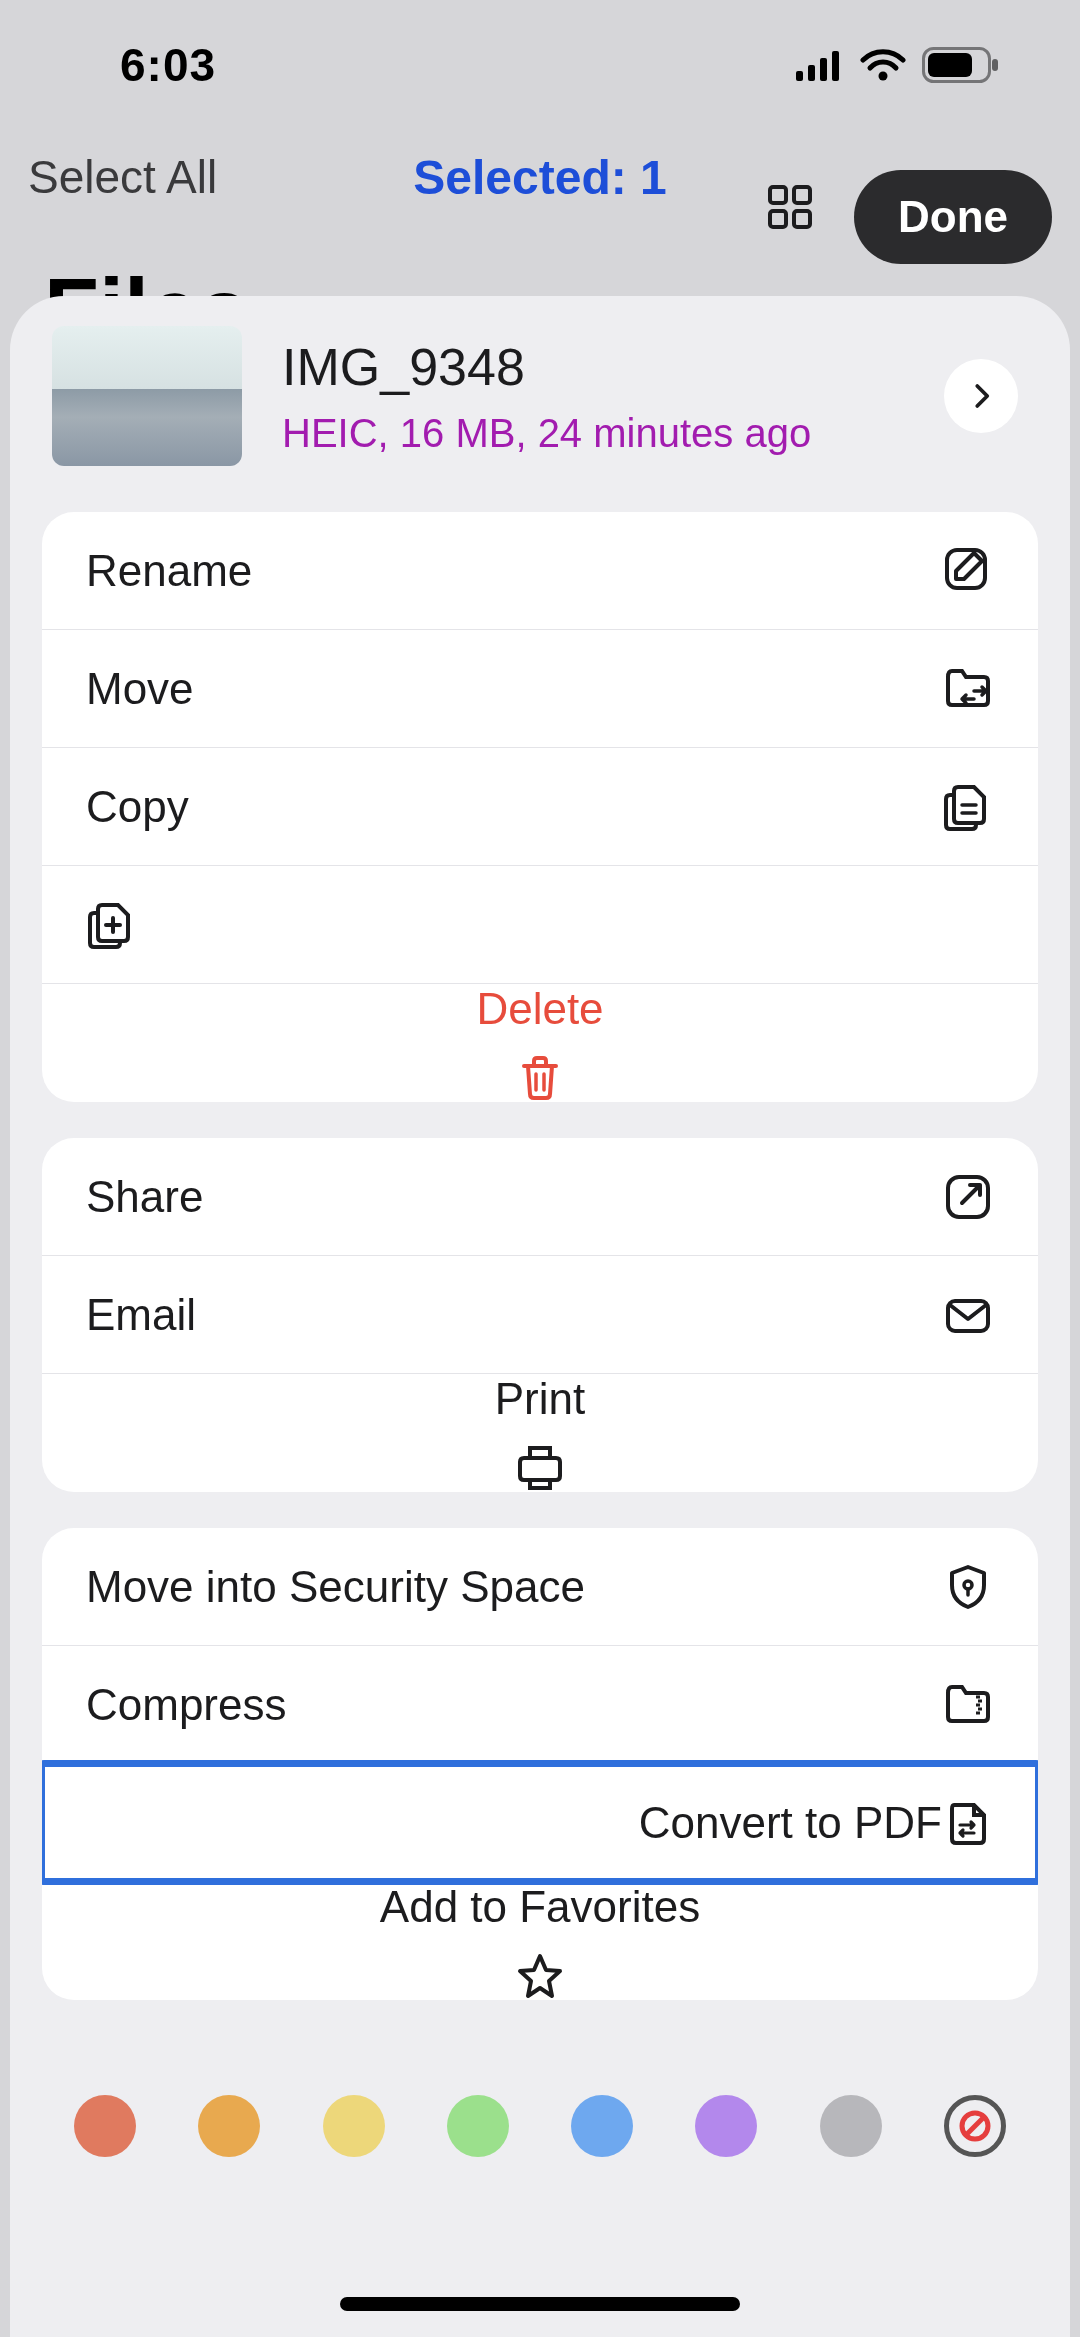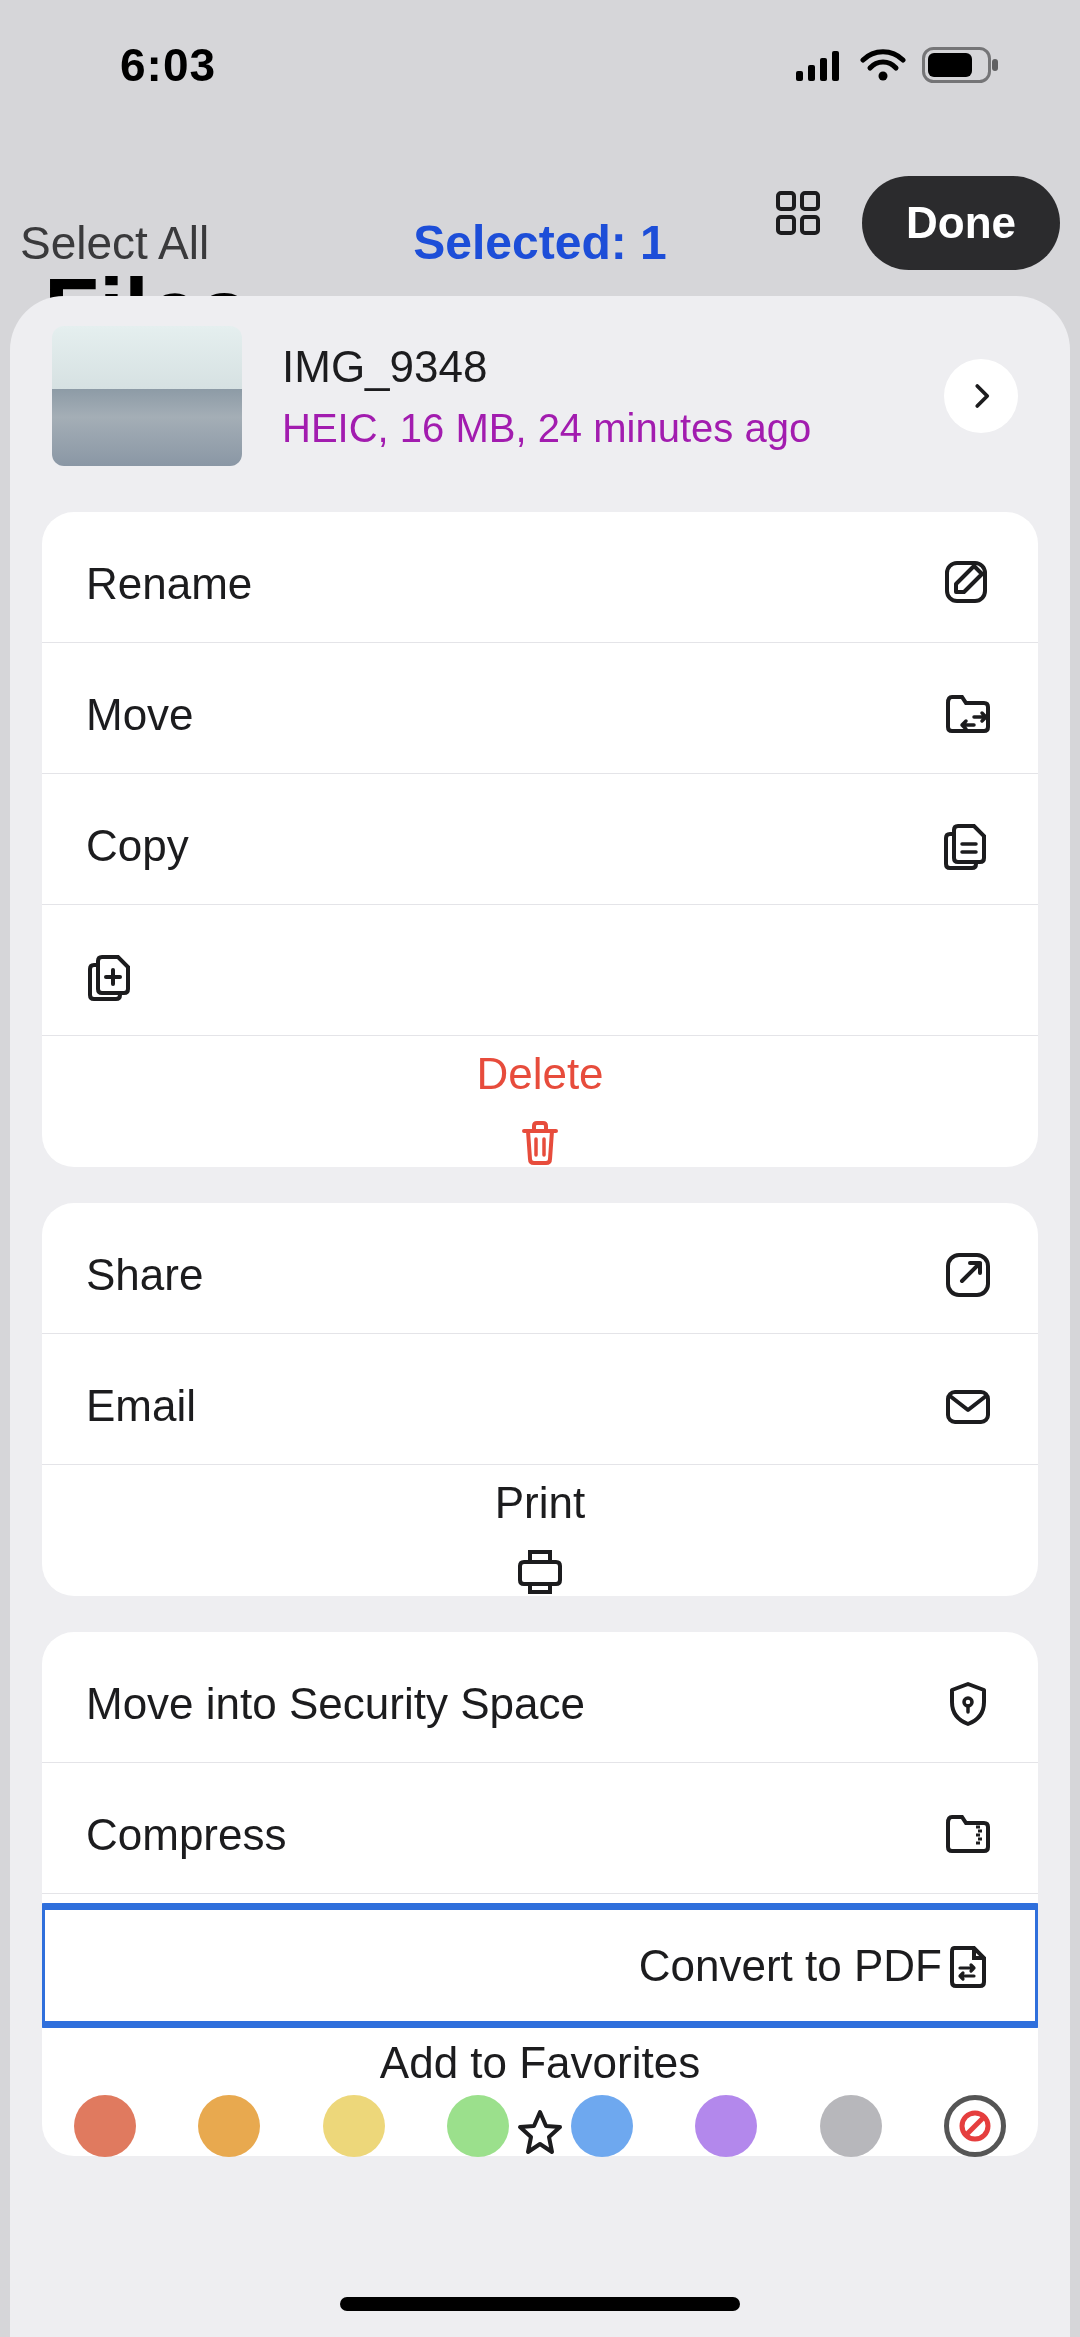--- a/index.html
+++ b/index.html
@@ -34,22 +34,22 @@
   }
   .status-icons svg { display: block; }
 
   
   .nav-bar {
     position: absolute;
     top: 150px;
     left: 0; right: 0;
     height: 120px;
     display: flex;
-    align-items: flex-end;
-    padding: 0 20px;
+    align-items: flex-start;
+    padding: 0 28px;
   }
   .nav-select {
     font-size: 46px;
     font-weight: 400;
     color: #3a3a3c;
   }
   .nav-center {
     position: absolute;
     left: 50%;
     transform: translateX(-50%);
@@ -110,21 +110,21 @@
     background: linear-gradient(to bottom,
       #e5efef 0%,
       #d6e1e2 45%,
       #8d9ba6 45%,
       #a4aeb6 65%,
       #8a97a5 100%);
     flex-shrink: 0;
   }
   .file-texts { flex: 1; }
   .file-name {
-    font-size: 44px;
+    font-size: 52px;
     font-weight: 500;
     color: #1c1c1e;
     margin-bottom: 14px;
   }
   .file-meta {
     font-size: 40px;
     color: #a21caf;
   }
   .file-chevron {
     width: 74px; height: 74px;
@@ -145,21 +145,20 @@
   }
   .group:first-of-type { margin-top: 16px; }
 
   .row {
     height: 118px;
     display: flex;
     align-items: center;
     padding: 0 44px;
     border-bottom: 1px solid #e4e4e8;
     position: relative;
-    margin-top: 13px;
   }
   .row:last-child { border-bottom: none; flex-direction: column; }
 
   .row-label {
     font-size: 44px;
     font-weight: 400;
     color: #1c1c1e;
     flex: 1;
   }
   .row.danger .row-label { color: #e74c3c; }

